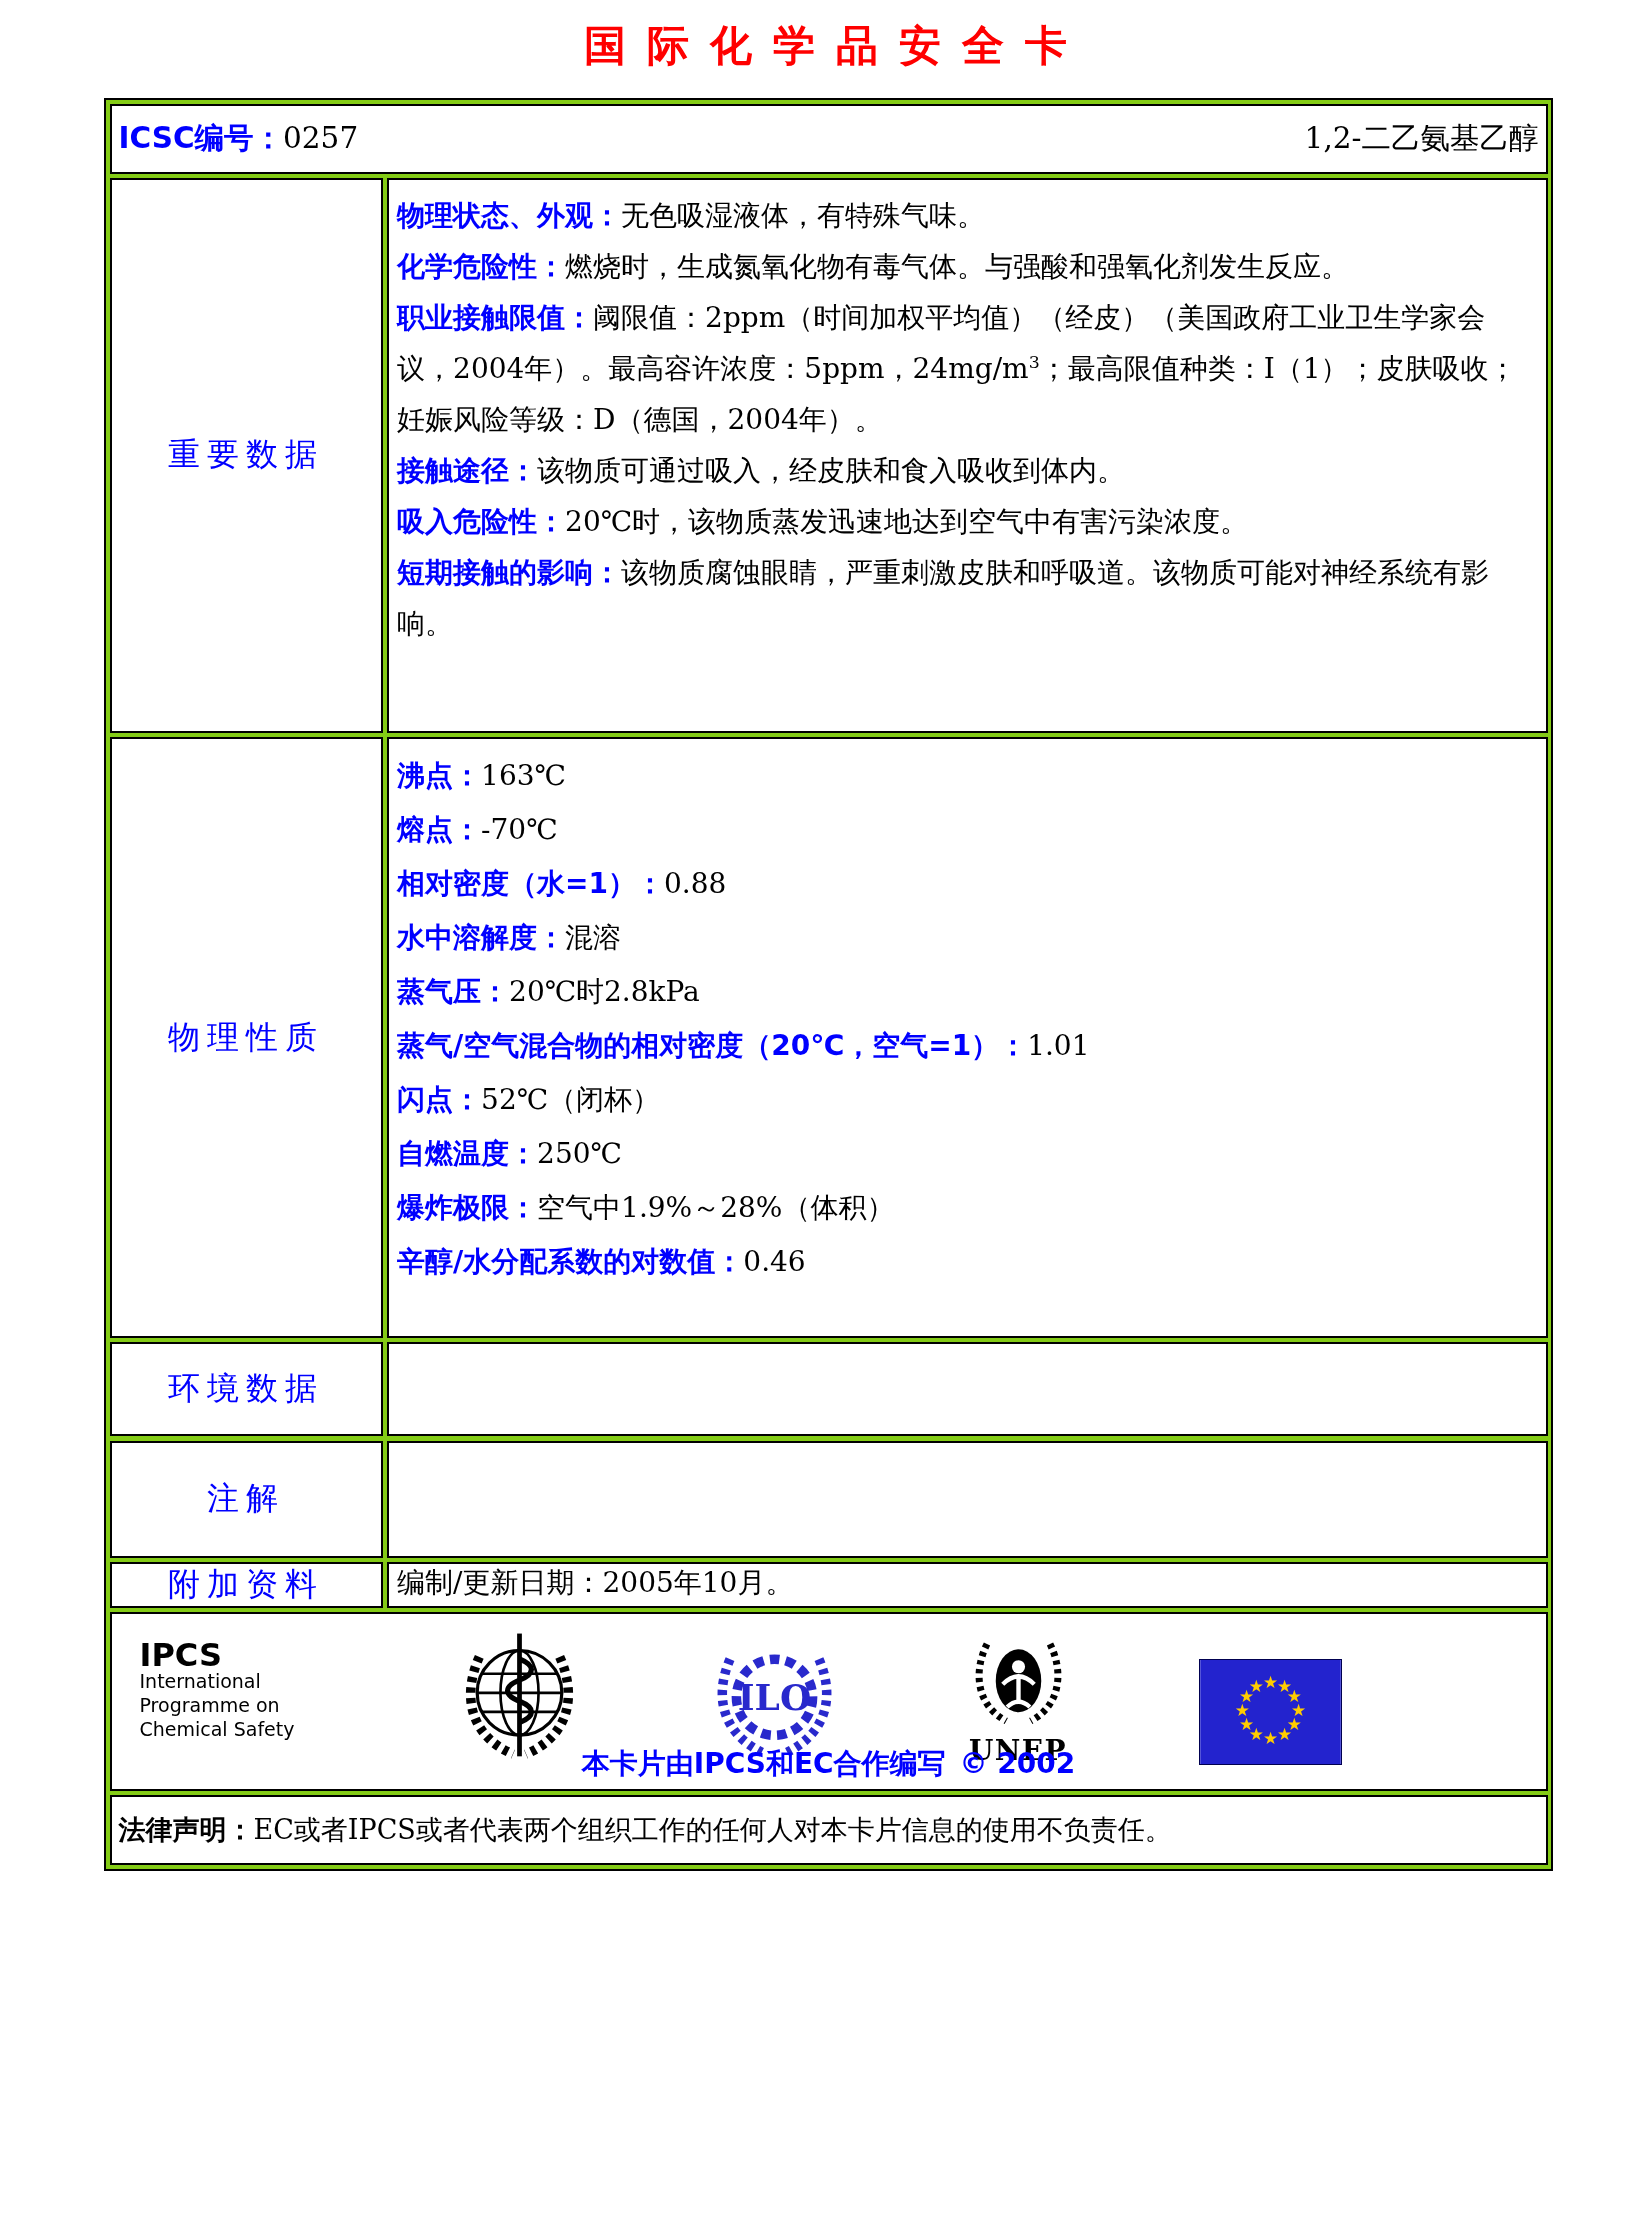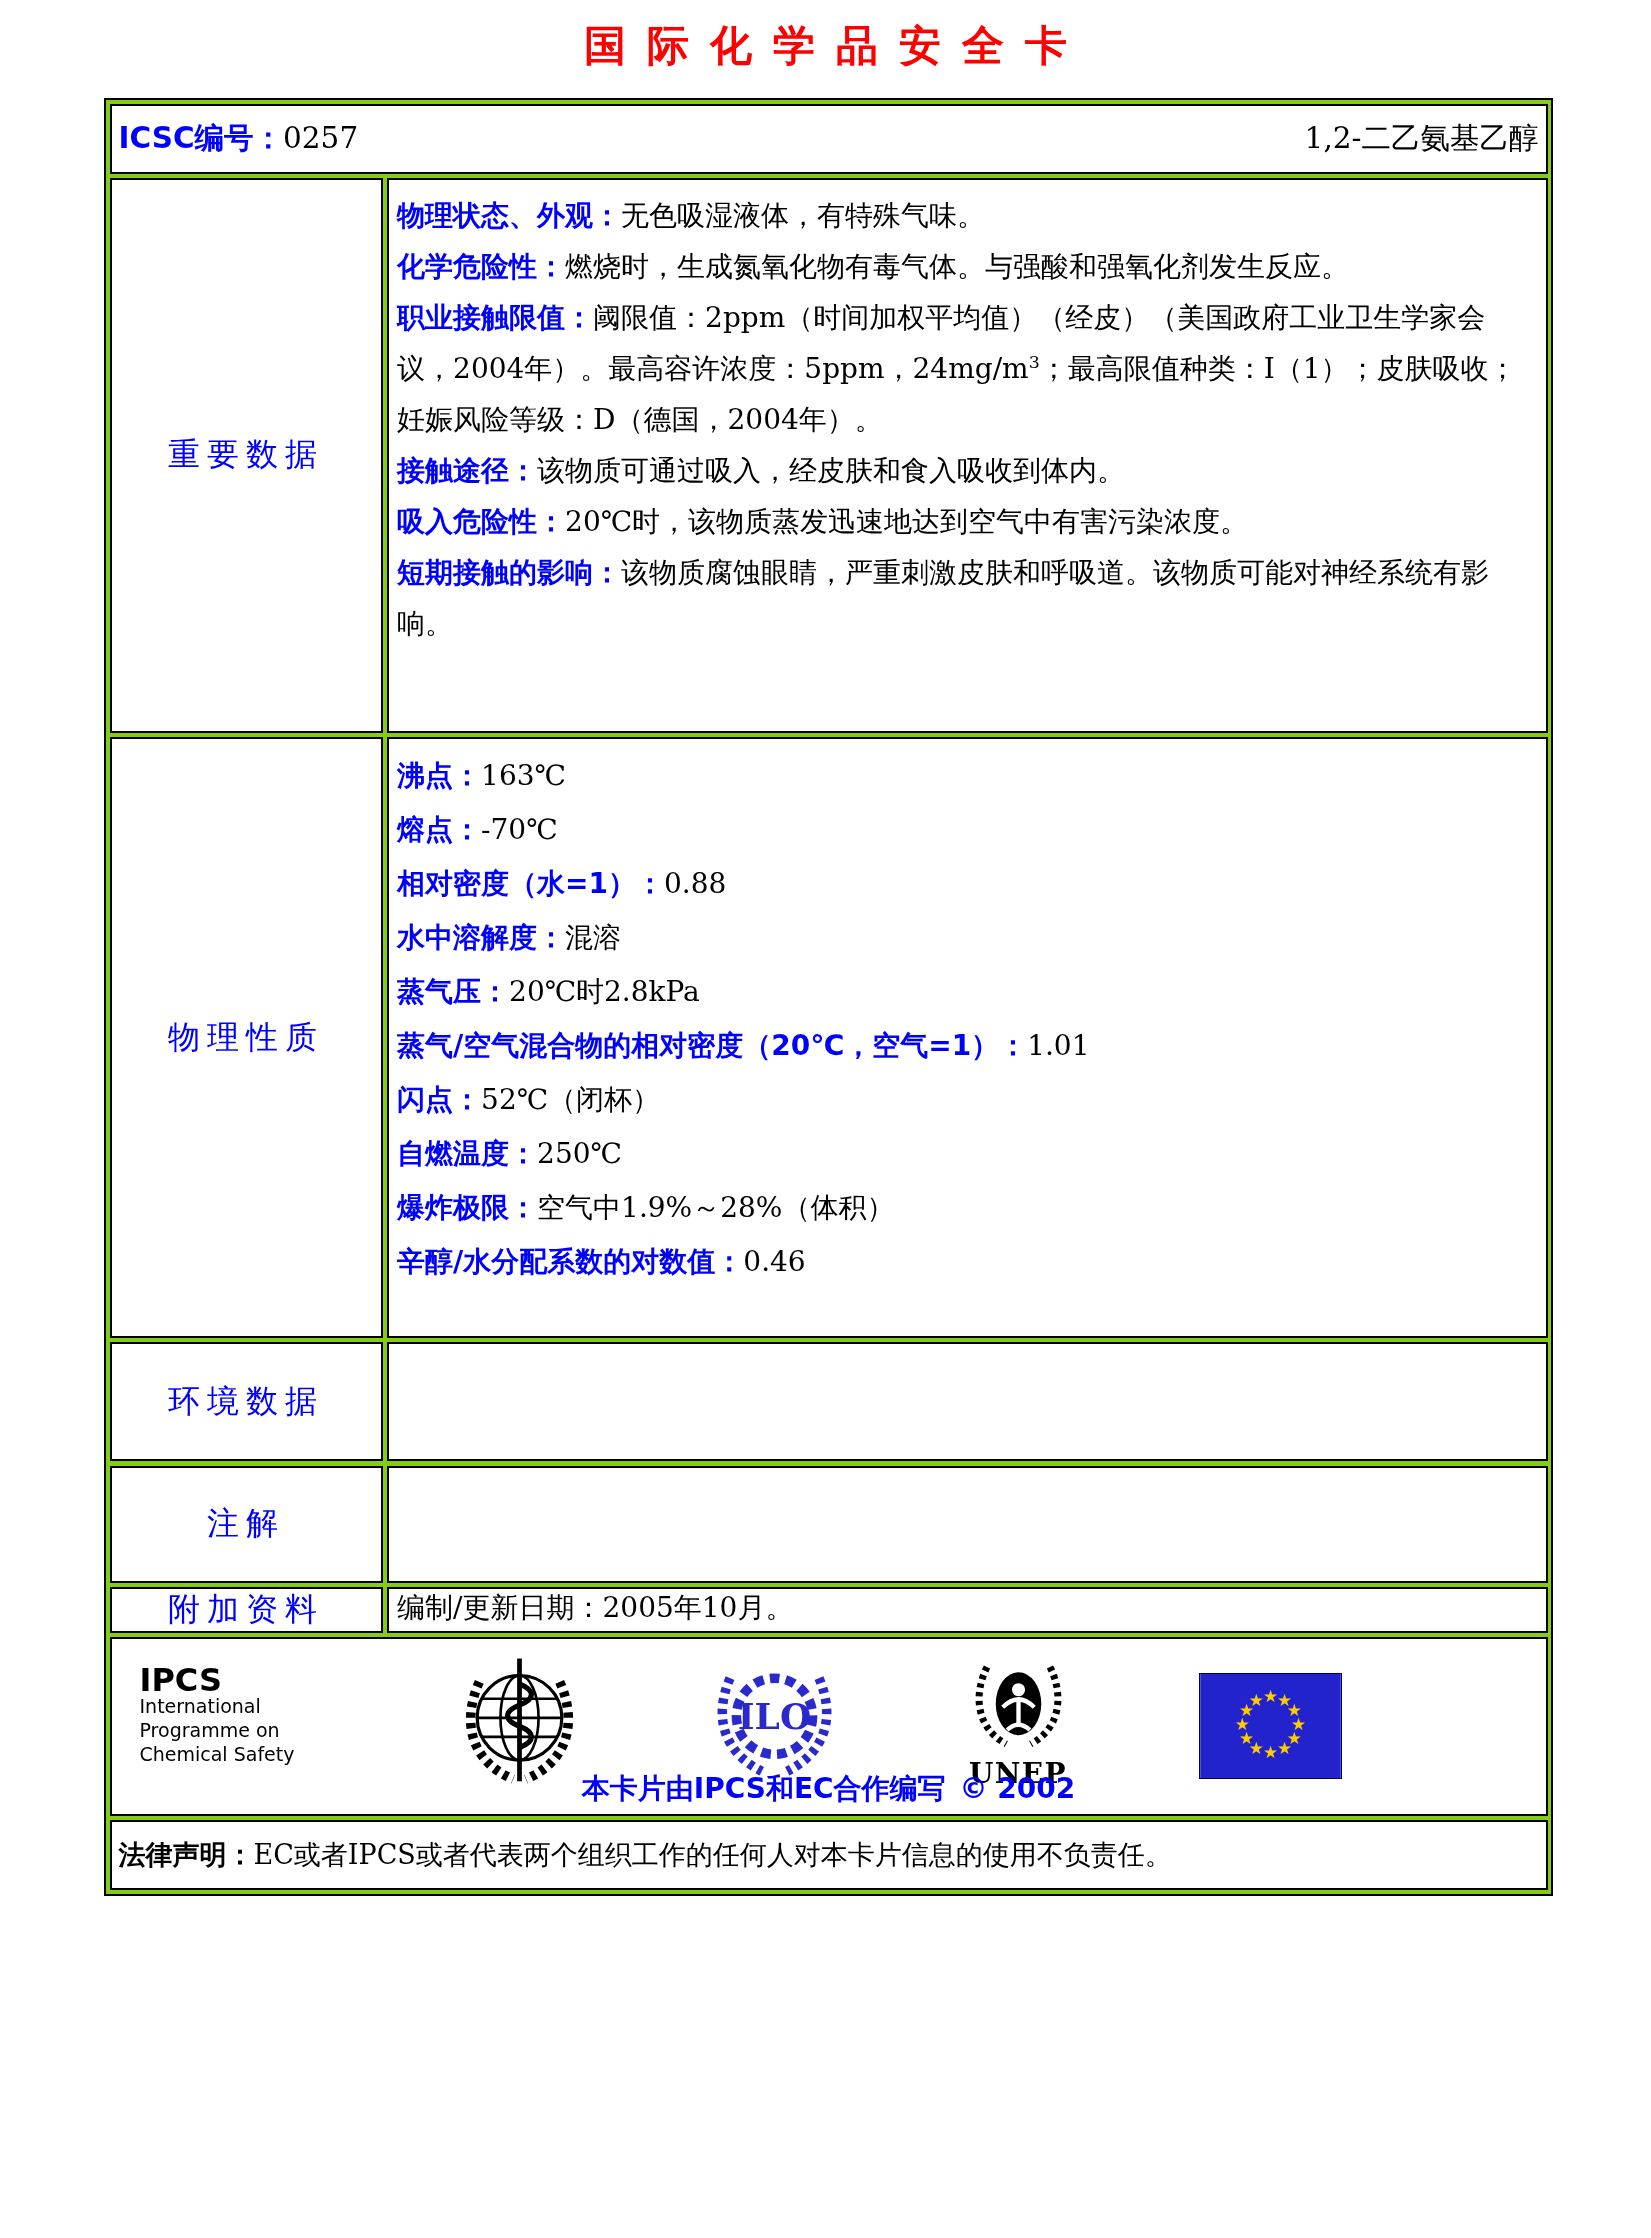--- a/index.html
+++ b/index.html
@@ -31,41 +31,41 @@
   .label-cell{
     width:273px;flex:none;display:flex;align-items:center;justify-content:center;
     color:#0000ff;font-family:"DejaVu Sans","Liberation Sans",sans-serif;
     font-size:32px;letter-spacing:7px;text-align:center;
   }
   .content-cell{flex:1;padding:9.8px 8.4px 0 8.4px;font-size:28px;}
   .row-important{height:555px;}
   .row-important .content-cell .text-line{line-height:51px;}
   .row-physical{height:601px;}
   .row-physical .content-cell .text-line{line-height:54px;}
-  .row-env{height:119px;}
+  .row-env{height:94px;}
   .row-notes{height:117px;}
   .row-additional{height:46px;}
   .row-additional .content-cell{display:flex;align-items:flex-start;padding-top:0;}
   .seg-label{
     color:#0000ff;font-family:"DejaVu Sans","Liberation Sans",sans-serif;font-weight:bold;
   }
   .seg-normal{color:#000;}
   .seg-sup{color:#000;vertical-align:super;font-size:0.62em;line-height:0;}
   .row-logos .cell{
     flex:1;height:179px;position:relative;
     display:flex;align-items:flex-start;padding:12.7px 0 0 0;
   }
   .ipcs-block{
     width:302px;flex:none;padding:14px 0 0 28px;box-sizing:border-box;
     font-family:"DejaVu Sans","Liberation Sans",sans-serif;
   }
   .ipcs-acronym{font-weight:bold;font-size:32px;line-height:28px;}
   .ipcs-name{font-size:19px;line-height:24px;}
   .logos-strip{
-    flex:1;display:flex;align-items:center;justify-content:space-between;
+    flex:1;display:flex;align-items:flex-end;justify-content:space-between;
     padding:0 204px 0 42px;
   }
   .logo-box{display:flex;flex-direction:column;align-items:center;}
   .unep-caption{
     font-family:"DejaVu Serif","Liberation Serif",serif;font-weight:bold;
     font-size:28px;line-height:28px;margin-top:-4.2px;letter-spacing:1.4px;
   }
   .eu-flag{margin-top:9.8px;border:1.4px solid #000050;}
   .credit-line{
     position:absolute;left:0;right:0;bottom:5.6px;text-align:center;

